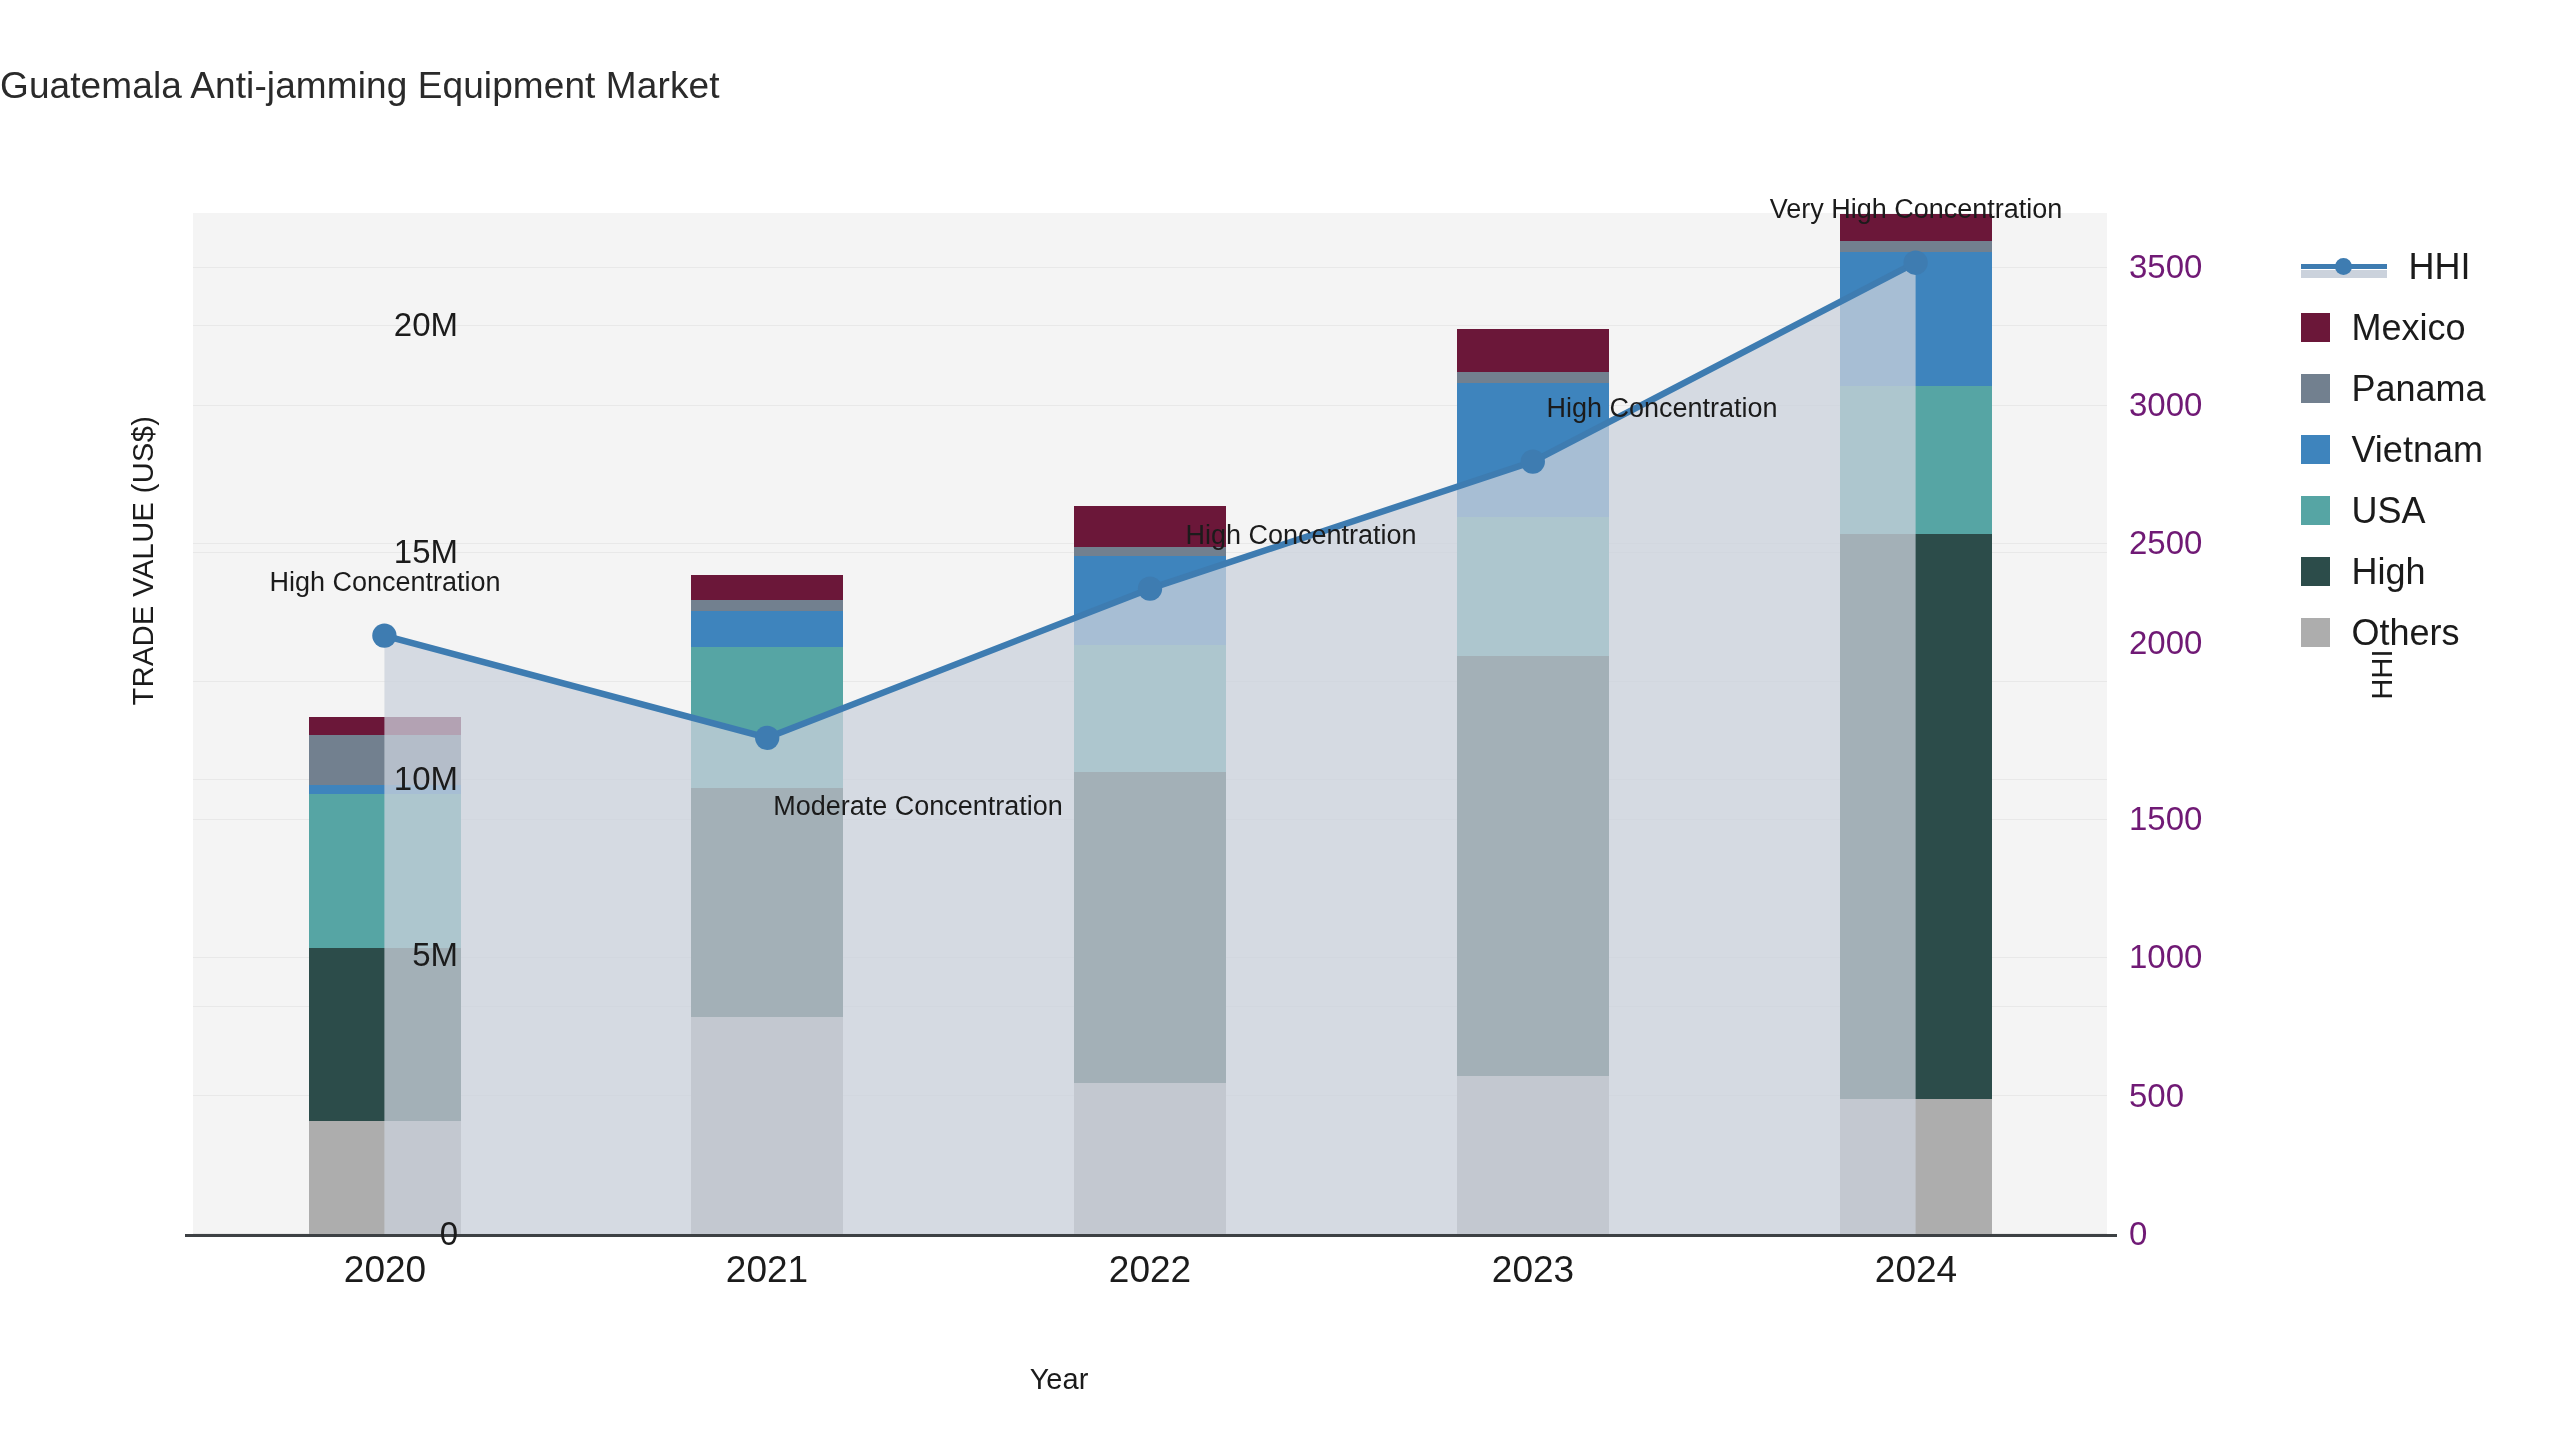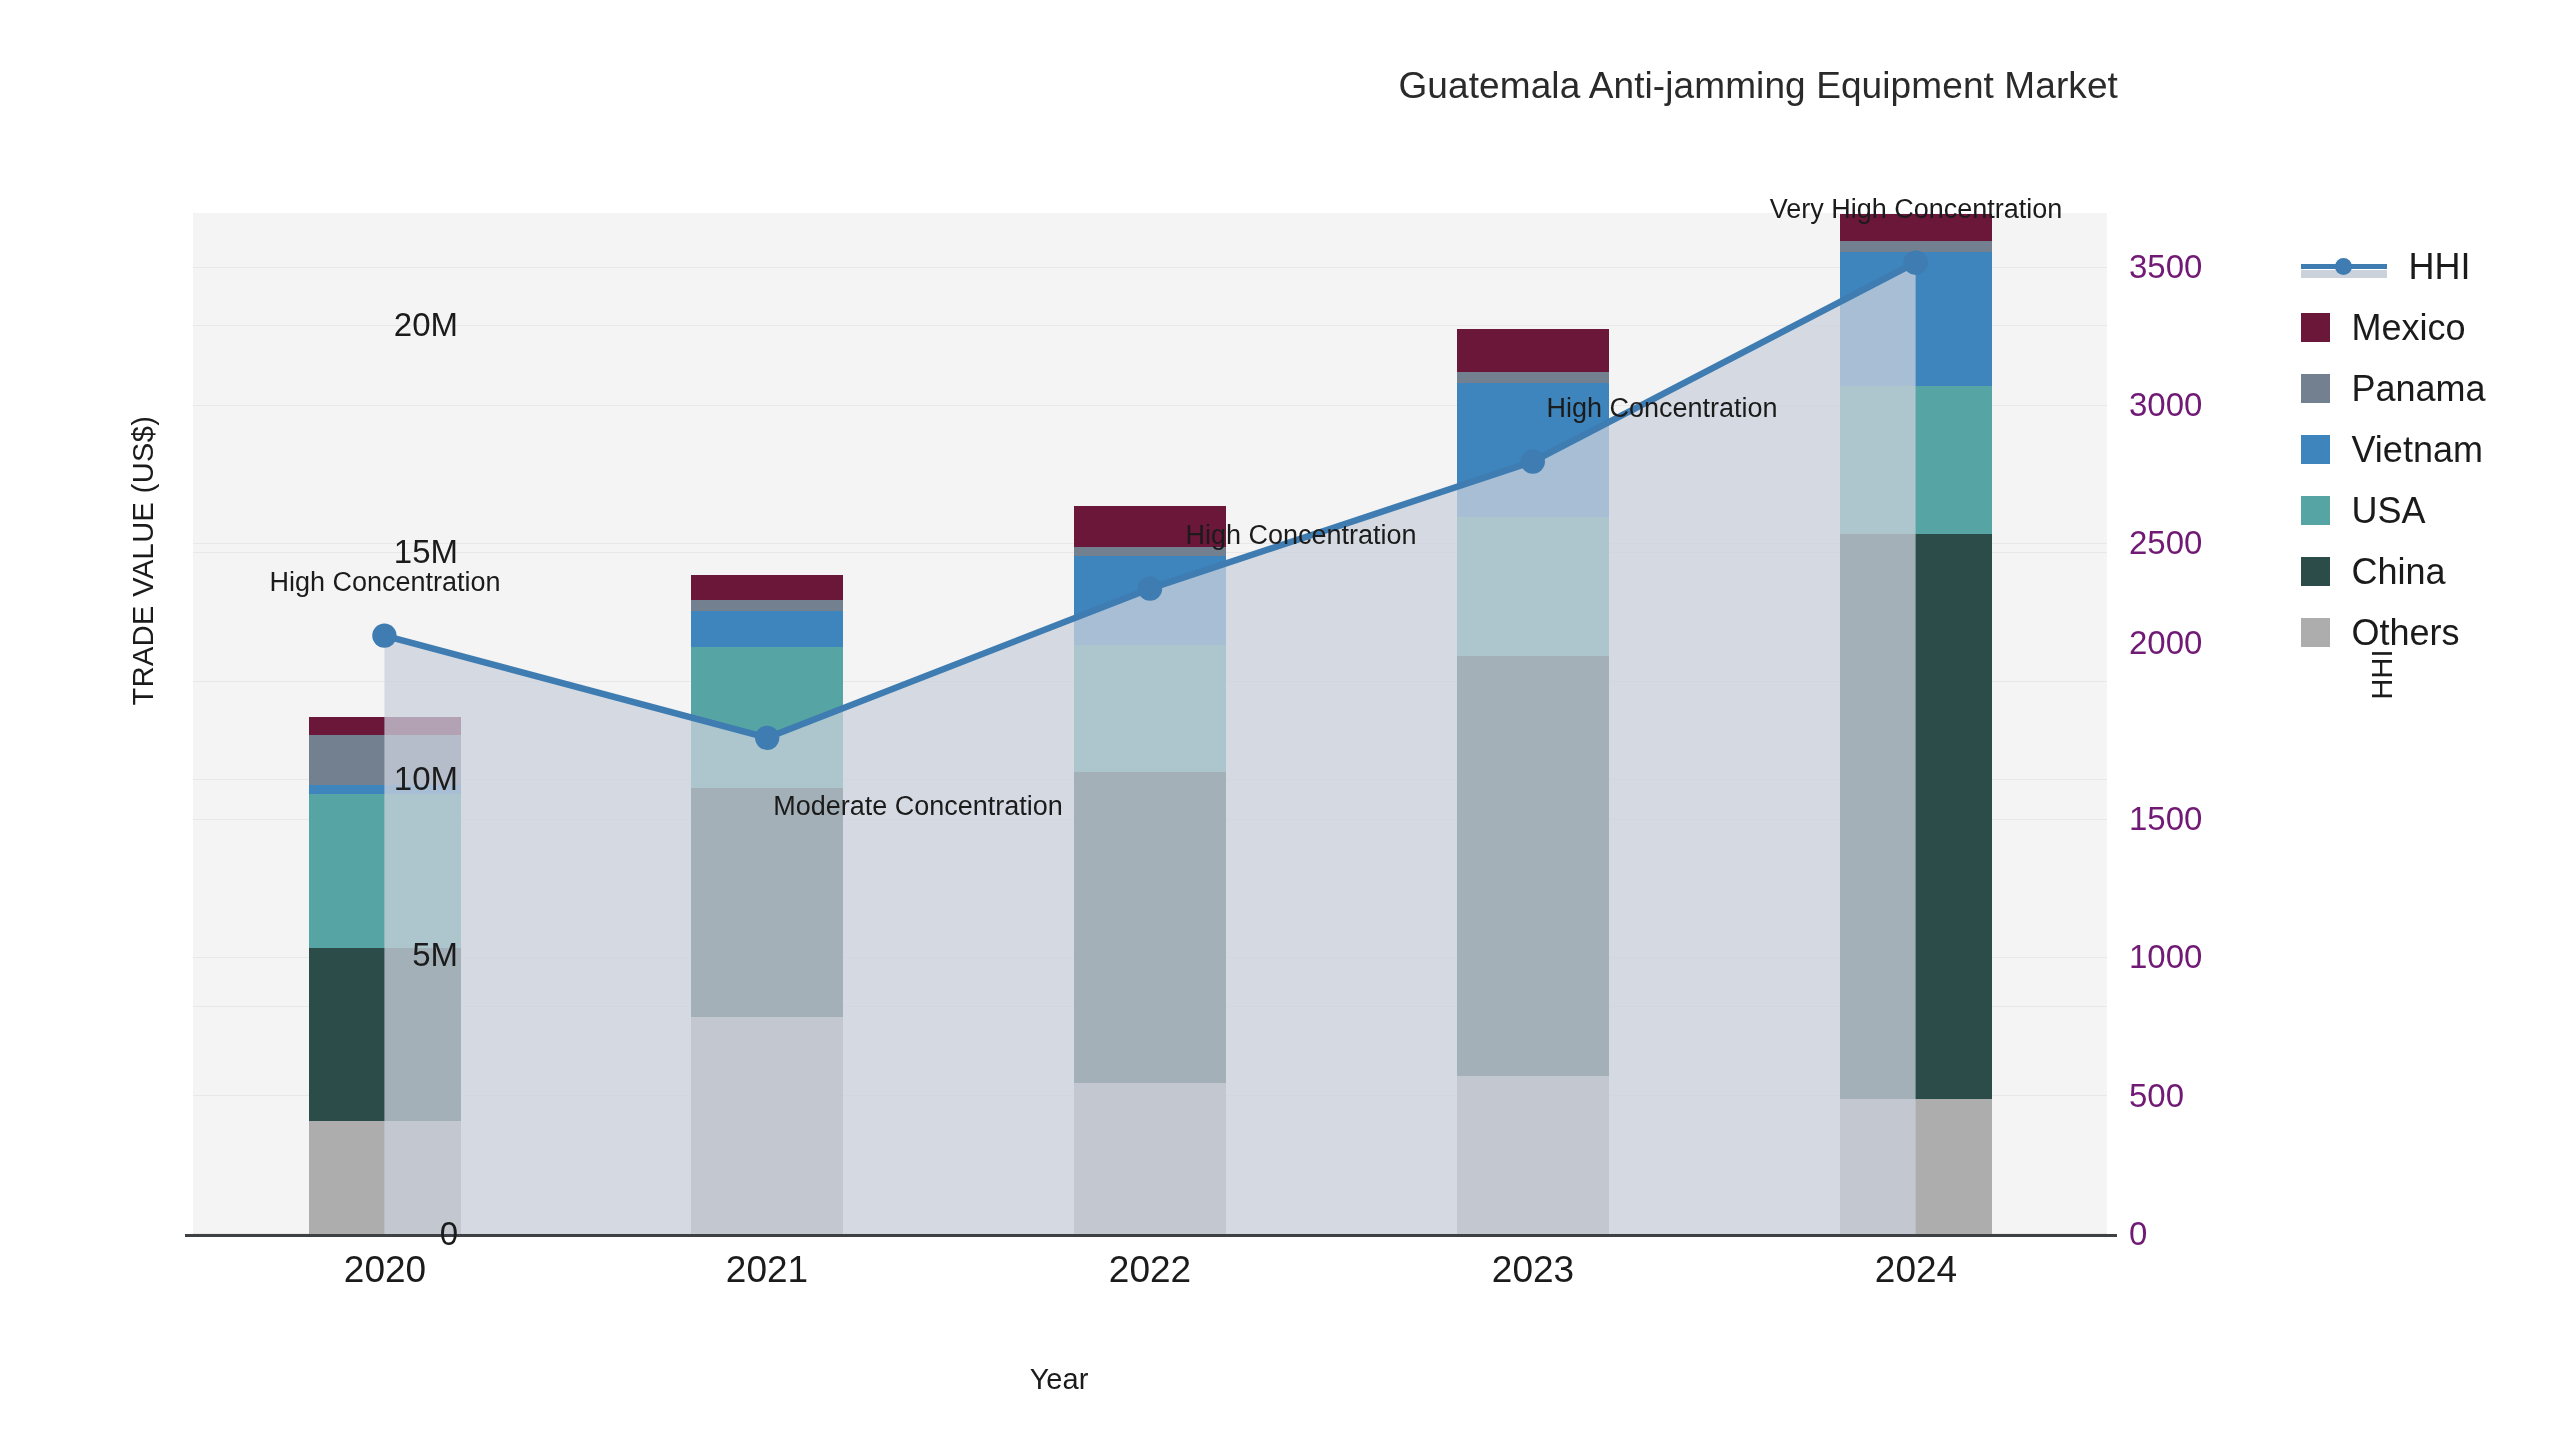--- a/index.html
+++ b/index.html
@@ -1,21 +1,21 @@
 <!DOCTYPE html>
 <html style="font-size:11.4px"><head>
 <meta charset="utf-8">
 <title>Guatemala Anti-jamming Equipment Market</title>
 <style>
   html,body{margin:0;padding:0;background:#ffffff;}
   body{width:2576px;height:1449px;font-family:"Liberation Sans",sans-serif;color:#1b1b1b;overflow:hidden;}
   #root{position:relative;width:2576px;height:1449px;}
 
   
-  #title-block{position:absolute;left:0;top:52px;width:2118px;text-align:right;}
+  #title-block{position:absolute;left:0;top:52px;width:2118px;text-align:left;}
   #title-block .tline{font-size:37px;line-height:67px;color:#2a2a2a;font-weight:400;letter-spacing:0.1px;}
 
   
   #plot-area{position:absolute;left:193px;top:213px;width:1914px;height:1022px;background:#f4f4f4;}
   .gridline{position:absolute;left:0;width:100%;height:1.4px;background:#e8e8e8;}
   .axis-baseline{position:absolute;left:185px;top:1234px;width:1932px;height:2.9px;background:#3d4144;}
 
   
   .ytick-l{position:absolute;right:2118px;transform:translateY(-50%);font-size:33px;color:#1b1b1b;white-space:nowrap;}
   .ytick-r{position:absolute;left:2129px;transform:translateY(-50%);font-size:33px;color:#701a75;white-space:nowrap;}
@@ -181,21 +181,21 @@
       <div class="legend-row">
         <span class="legend-swatch" style="background: rgb(62, 132, 189);"></span>
         <span class="legend-label">Vietnam</span>
       </div>
       <div class="legend-row">
         <span class="legend-swatch" style="background: rgb(86, 165, 164);"></span>
         <span class="legend-label">USA</span>
       </div>
       <div class="legend-row">
         <span class="legend-swatch" style="background: rgb(44, 76, 74);"></span>
-        <span class="legend-label">China</span>
+        <span class="legend-label">High</span>
       </div>
       <div class="legend-row">
         <span class="legend-swatch" style="background: rgb(173, 173, 173);"></span>
         <span class="legend-label">Others</span>
       </div>
     </div>
 </div>
 
 
 </body></html>

